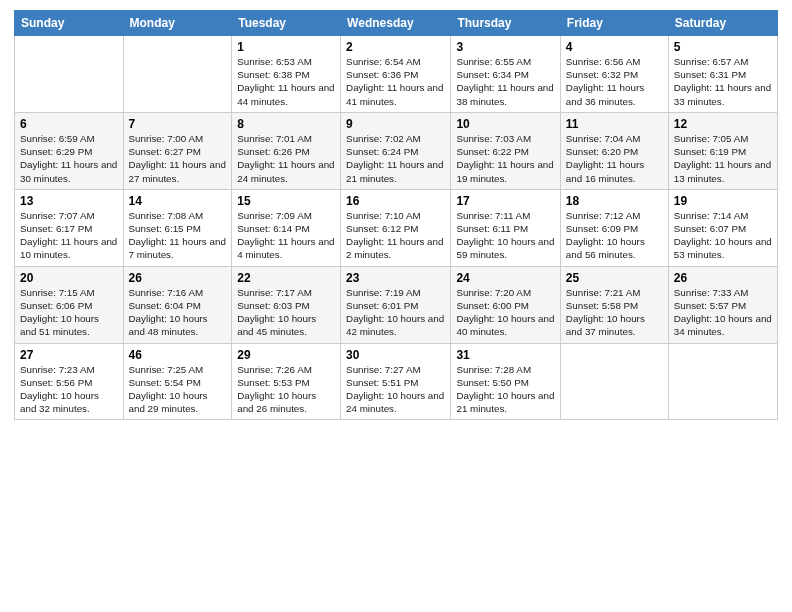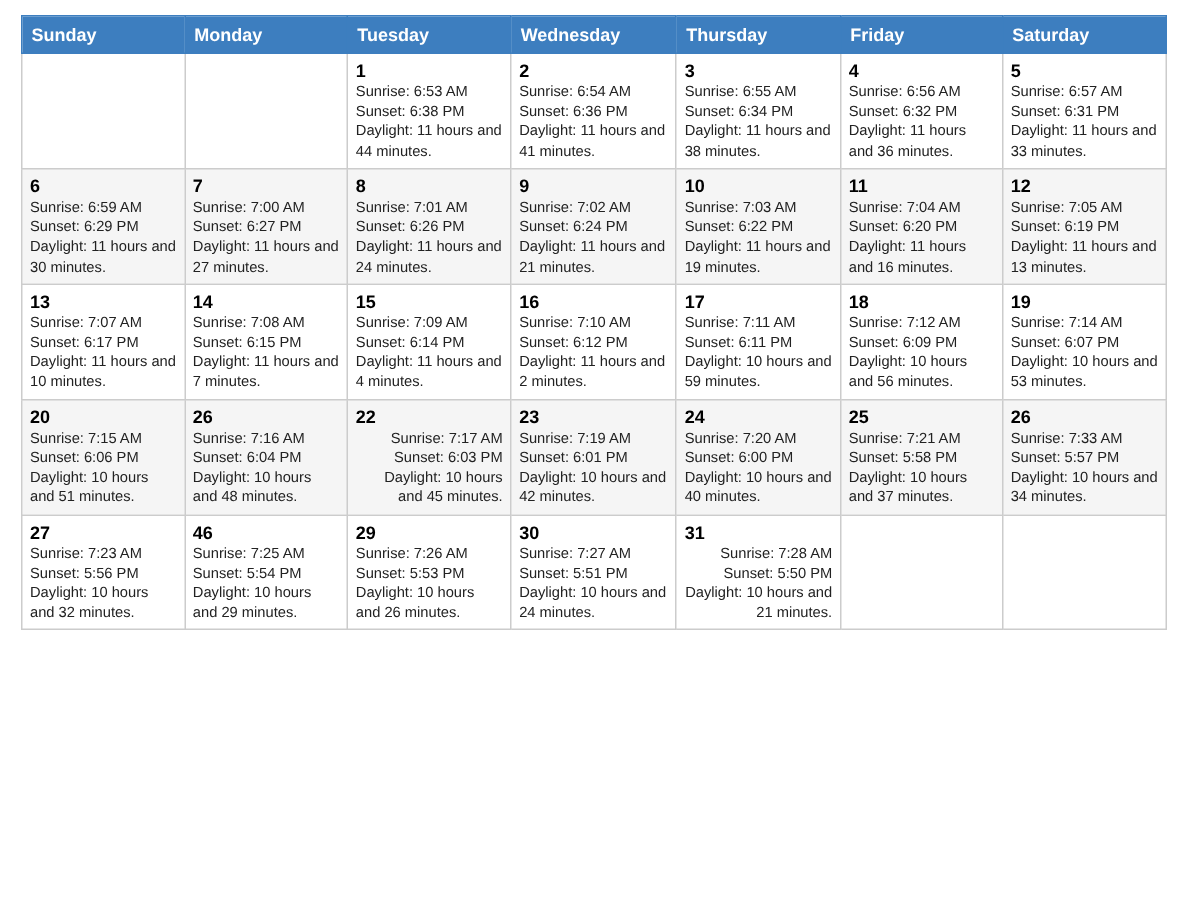--- a/index.html
+++ b/index.html
@@ -222,21 +222,21 @@
 Daylight: 10 hours and 51 minutes.</div>
           </td>
           <td>
             <div class="day-num">26</div>
             <div class="day-info" style="white-space: pre-line;">Sunrise: 7:16 AM
 Sunset: 6:04 PM
 Daylight: 10 hours and 48 minutes.</div>
           </td>
           <td>
             <div class="day-num">22</div>
-            <div class="day-info" style="white-space: pre-line; text-align: right;">Sunrise: 7:17 AM
+            <div class="day-info" style="white-space: pre-line;">Sunrise: 7:17 AM
 Sunset: 6:03 PM
 Daylight: 10 hours and 45 minutes.</div>
           </td>
           <td>
             <div class="day-num">23</div>
             <div class="day-info" style="white-space: pre-line;">Sunrise: 7:19 AM
 Sunset: 6:01 PM
 Daylight: 10 hours and 42 minutes.</div>
           </td>
           <td>
@@ -278,21 +278,21 @@
 Daylight: 10 hours and 26 minutes.</div>
           </td>
           <td>
             <div class="day-num">30</div>
             <div class="day-info" style="white-space: pre-line;">Sunrise: 7:27 AM
 Sunset: 5:51 PM
 Daylight: 10 hours and 24 minutes.</div>
           </td>
           <td>
             <div class="day-num">31</div>
-            <div class="day-info" style="white-space: pre-line; text-align: right;">Sunrise: 7:28 AM
+            <div class="day-info" style="white-space: pre-line;">Sunrise: 7:28 AM
 Sunset: 5:50 PM
 Daylight: 10 hours and 21 minutes.</div>
           </td>
           <td class="empty"></td>
           <td class="empty"></td>
         </tr>
       </tbody>
   </table>
 </div>
 

